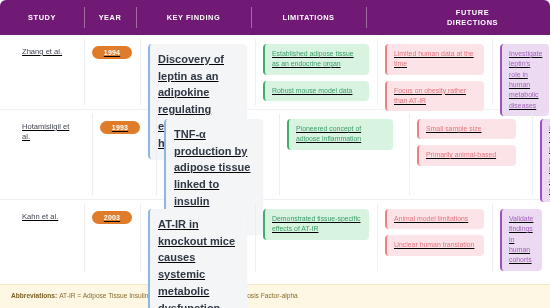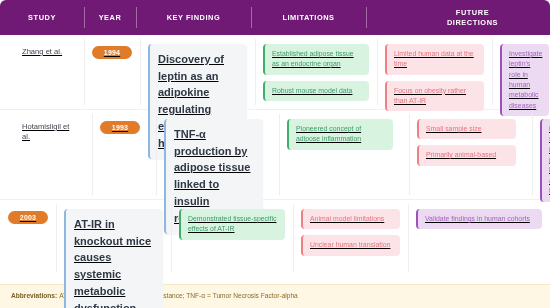--- a/index.html
+++ b/index.html
@@ -260,20 +260,23 @@
       <div class="cell c-lim">
         <div class="pill pill-limitation">Small sample size</div>
         <div class="pill pill-limitation">Primarily animal-based</div>
       </div>
       <div class="cell c-fut">
         <div class="pill pill-future">Explore specific inflammatory pathways in human adipose tissue</div>
       </div>
     </div>
 
     <div class="row row-2">
+      <div class="cell c-study">
+        <div class="study-name">Kahn et al.</div>
+      </div>
       <div class="cell c-year">
         <span class="year-badge">2003</span>
       </div>
       <div class="cell c-key">
         <div class="finding-card">AT-IR in knockout mice causes systemic metabolic dysfunction</div>
       </div>
       <div class="cell c-str">
         <div class="pill pill-strength">Demonstrated tissue-specific effects of AT-IR</div>
       </div>
       <div class="cell c-lim">

